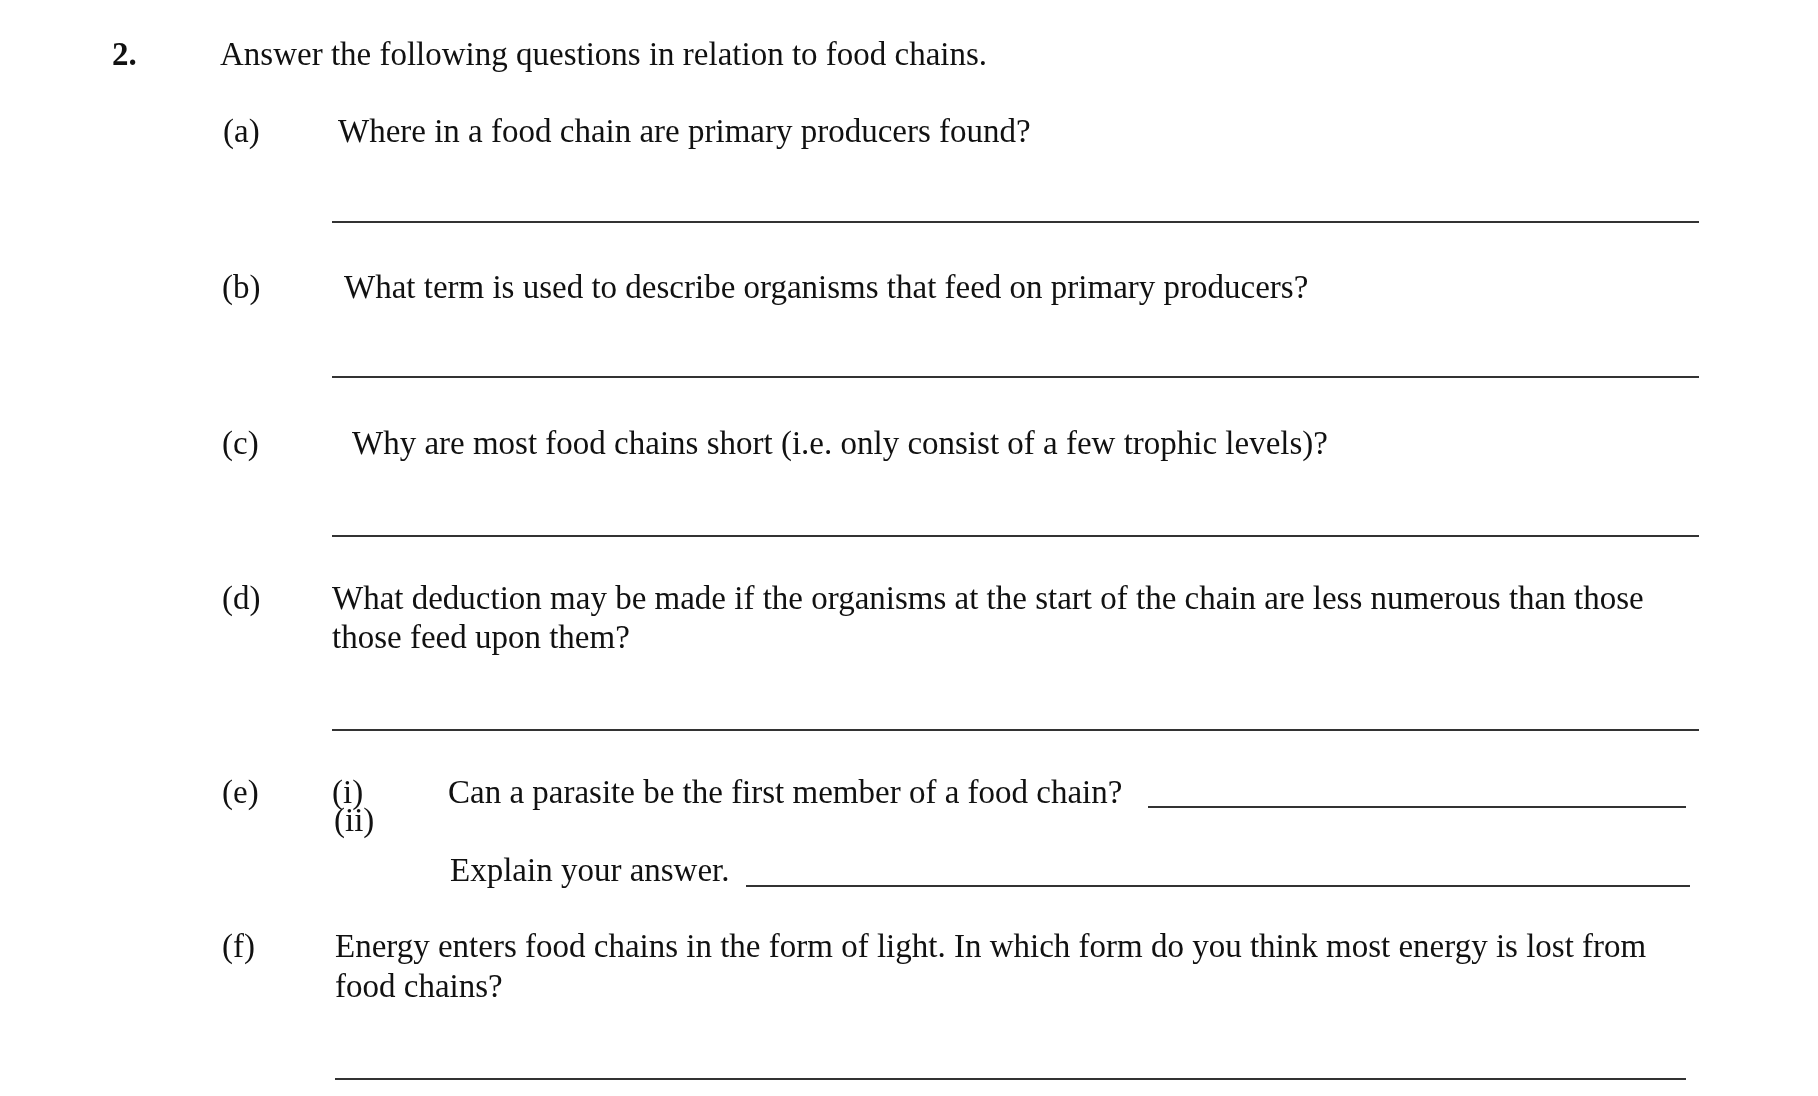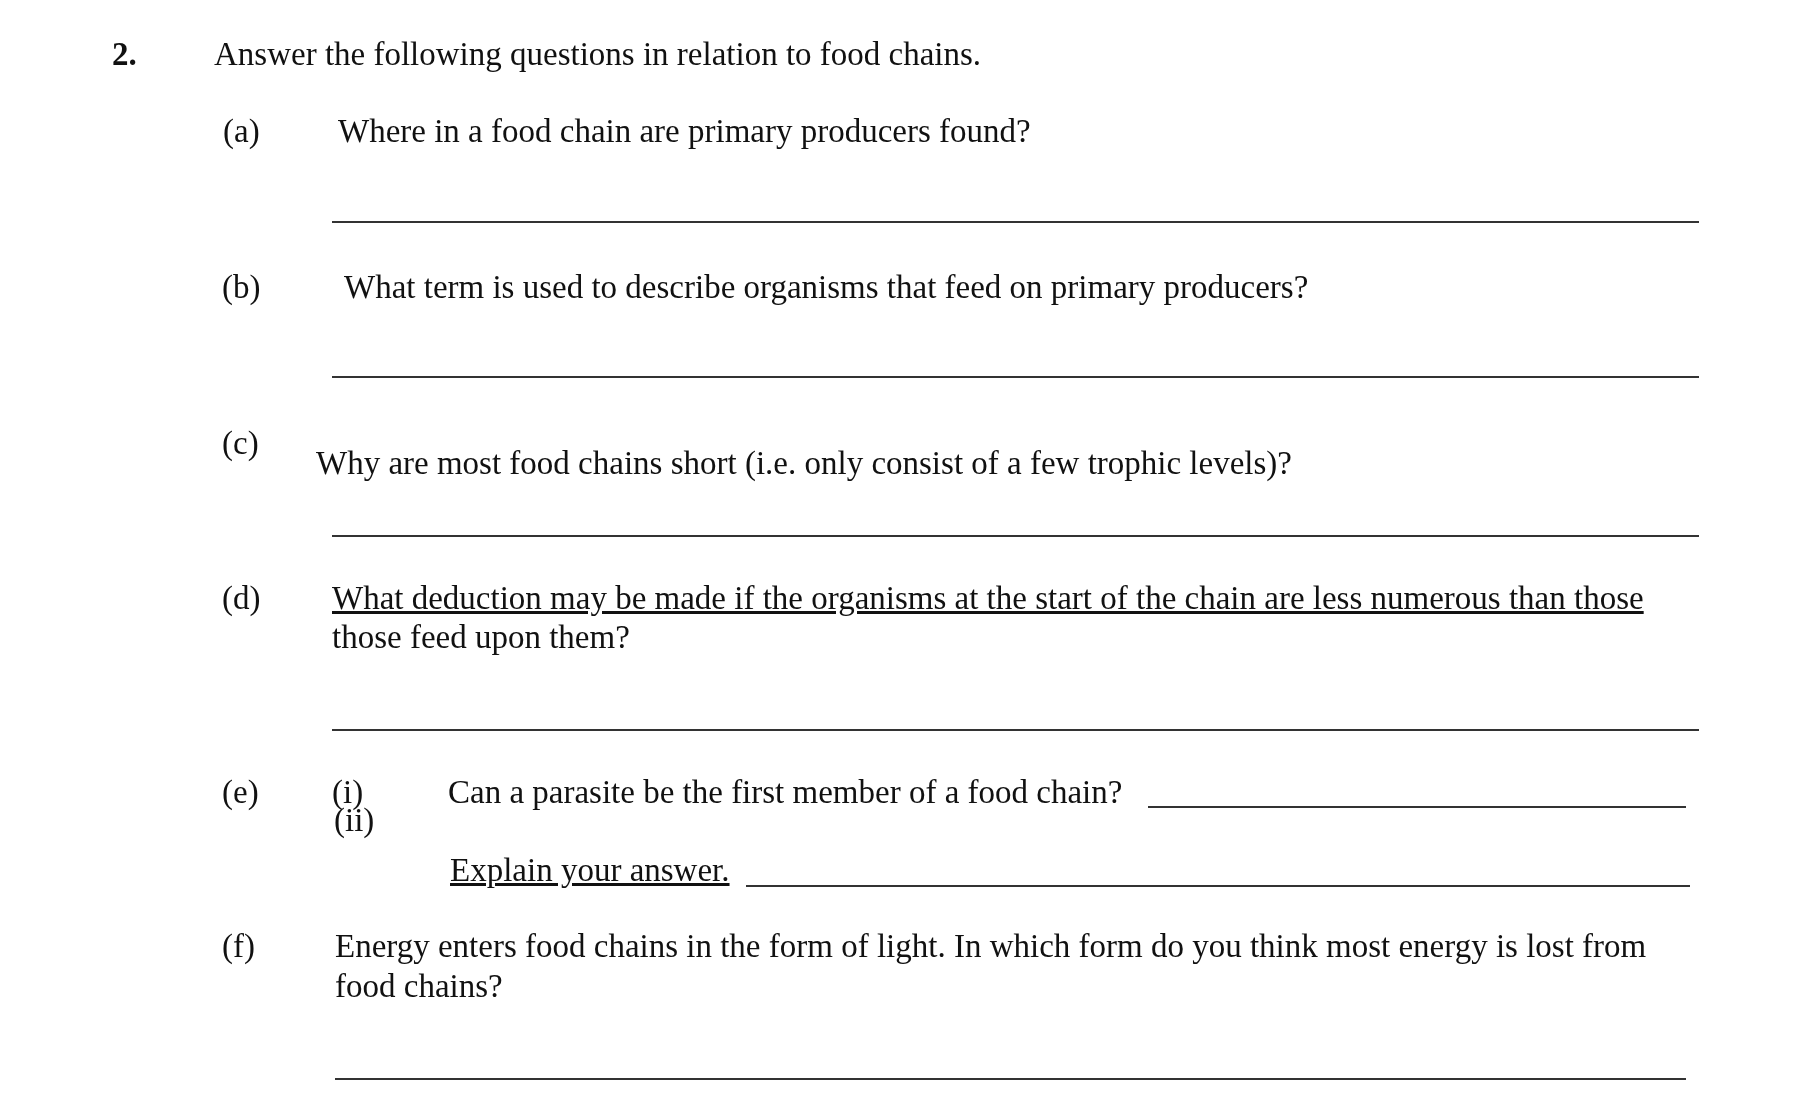--- a/index.html
+++ b/index.html
@@ -6,44 +6,44 @@
   body { width:1818px; height:1096px; position:relative; overflow:hidden;
          font-family:"Liberation Serif", "DejaVu Serif", serif; color:#111; }
   .t { position:absolute; font-size:33px; line-height:40px; white-space:nowrap; }
   .b { font-weight:bold; }
   .line { position:absolute; height:0; border-top:2px solid #333; }
 </style>
 </head>
 <body>
 
 <div class="t b" style="left:112px; top:34px;">2.</div>
-<div class="t" style="left:214px; top:34px;">Answer the following questions in relation to food chains.</div>
+<div class="t" style="left:220px; top:34px;">Answer the following questions in relation to food chains.</div>
 
 <div class="t" style="left:223px; top:111px;">(a)</div>
 <div class="t" style="left:338px; top:111px;">Where in a food chain are primary producers found?</div>
 <div class="line" style="left:332px; top:221px; width:1367px;"></div>
 
 <div class="t" style="left:222px; top:267px;">(b)</div>
 <div class="t" style="left:344px; top:267px;">What term is used to describe organisms that feed on primary producers?</div>
 <div class="line" style="left:332px; top:376px; width:1367px;"></div>
 
 <div class="t" style="left:222px; top:423px;">(c)</div>
-<div class="t" style="left:316px; top:423px;margin-top:20px;">Why are most food chains short (i.e. only consist of a few trophic levels)?</div>
+<div class="t" style="left:352px; top:423px;">Why are most food chains short (i.e. only consist of a few trophic levels)?</div>
 <div class="line" style="left:332px; top:535px; width:1367px;"></div>
 
 <div class="t" style="left:222px; top:578px;">(d)</div>
-<div class="t" style="left:332px; top:578px;text-decoration:underline;">What deduction may be made if the organisms at the start of the chain are less numerous than those</div>
+<div class="t" style="left:332px; top:578px;">What deduction may be made if the organisms at the start of the chain are less numerous than those</div>
 <div class="t" style="left:332px; top:617px;">those feed upon them?</div>
 <div class="line" style="left:332px; top:729px; width:1367px;"></div>
 
 <div class="t" style="left:222px; top:772px;">(e)</div>
 <div class="t" style="left:332px; top:772px;">(i)</div>
 <div class="t" style="left:448px; top:772px;">Can a parasite be the first member of a food chain?</div>
 <div class="line" style="left:1148px; top:806px; width:538px;"></div>
 
 <div class="t" style="left:334px; top:800px;">(ii)</div>
-<div class="t" style="left:450px; top:850px;text-decoration:underline;">Explain your answer.</div>
+<div class="t" style="left:450px; top:850px;">Explain your answer.</div>
 <div class="line" style="left:746px; top:885px; width:944px;"></div>
 
 <div class="t" style="left:222px; top:926px;">(f)</div>
 <div class="t" style="left:335px; top:926px;text-align:right;">Energy enters food chains in the form of light. In which form do you think most energy is lost from</div>
 <div class="t" style="left:335px; top:966px;">food chains?</div>
 <div class="line" style="left:335px; top:1078px; width:1351px;"></div>
 
 </body></html>

